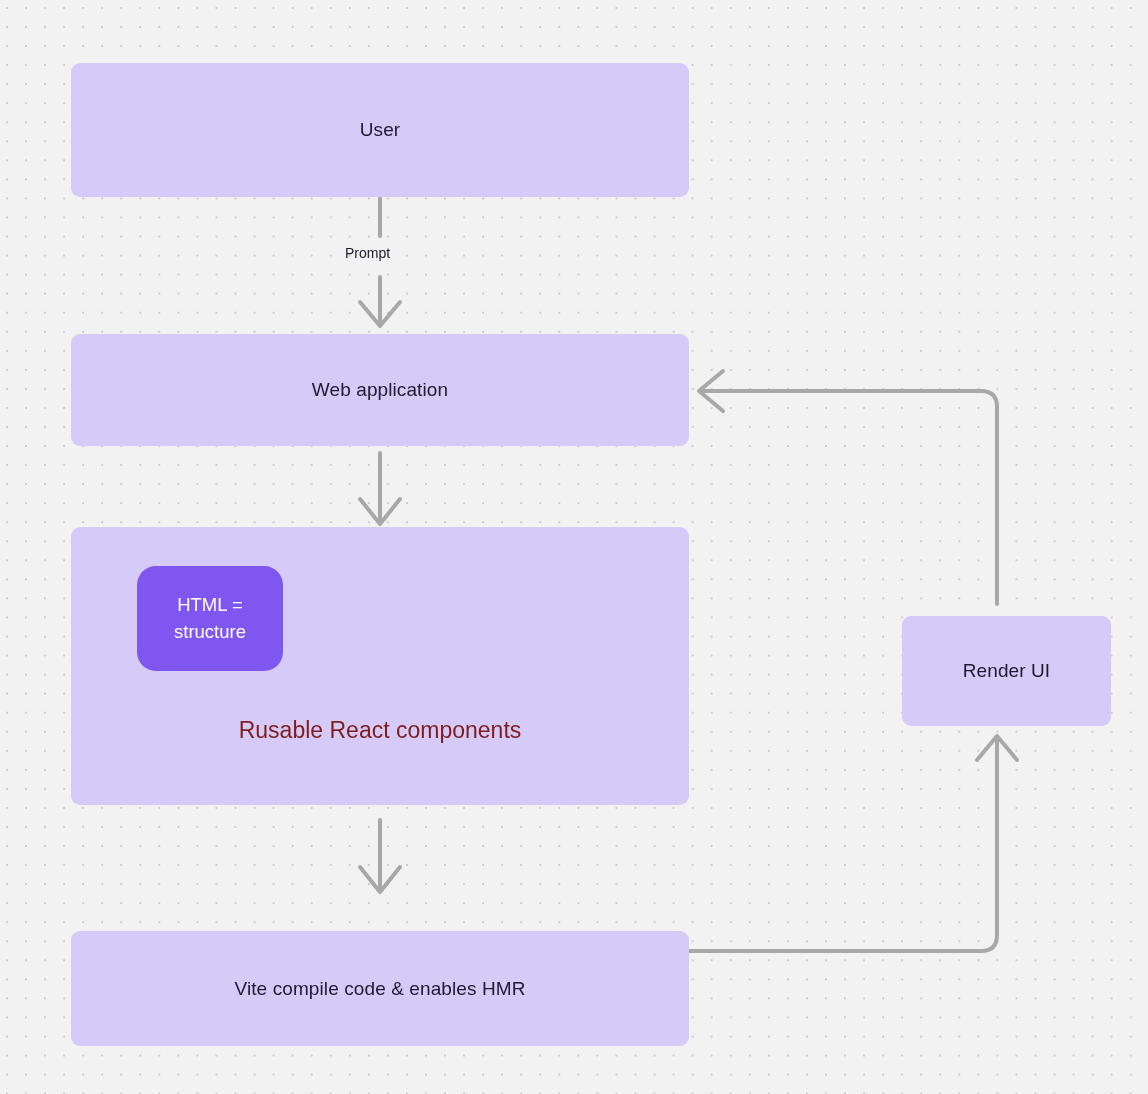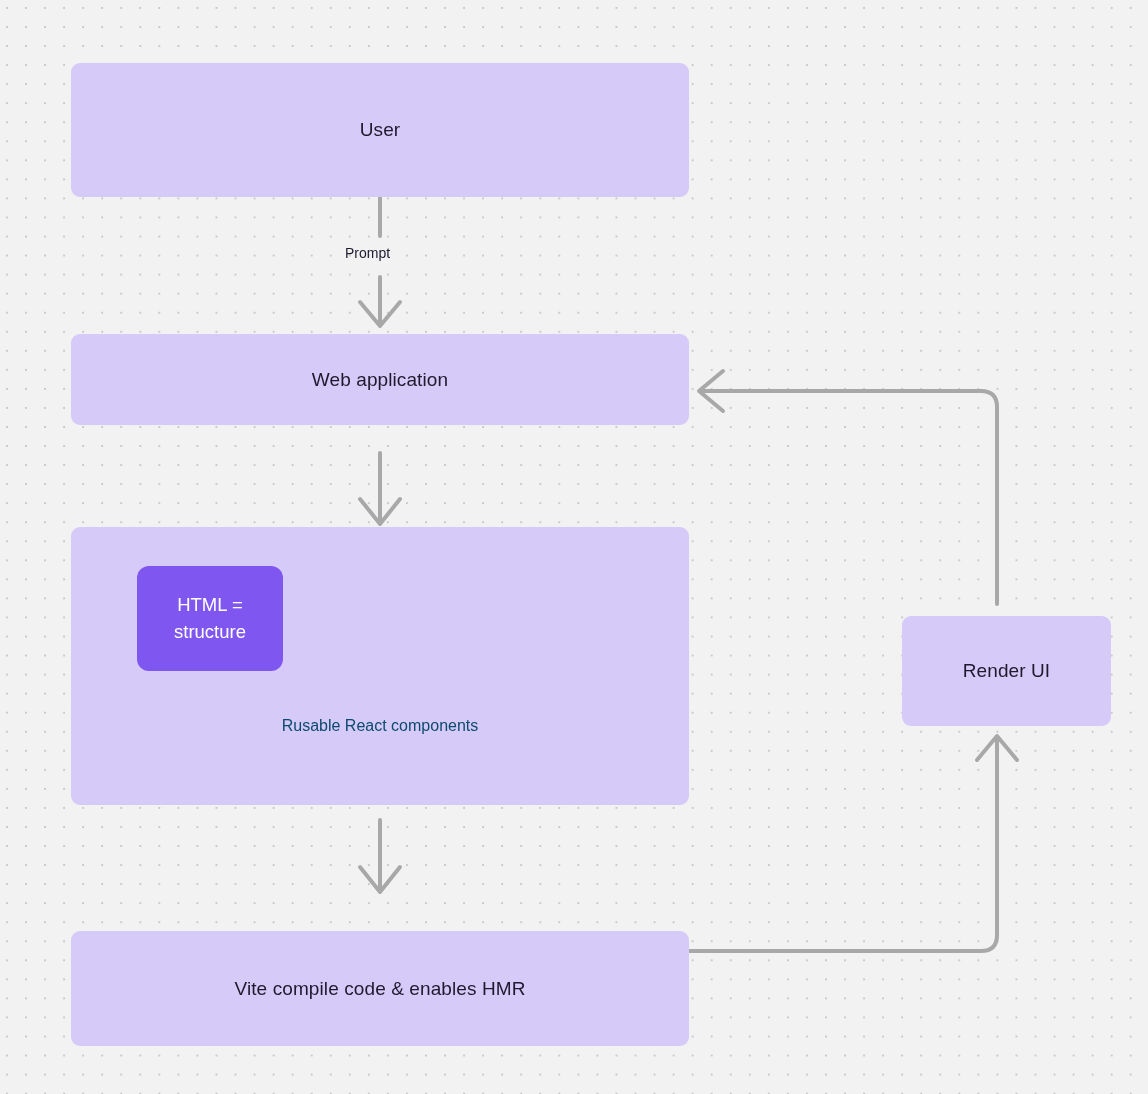--- a/index.html
+++ b/index.html
@@ -52,61 +52,61 @@
   .node-label {
     font-size: 19px;
     line-height: 1.34;
     letter-spacing: 0.1px;
     color: #1f1a2e;
     white-space: pre-line;
   }
 
   
   #node-user      { left: 71px;  top: 63px;  width: 618px; height: 134px; }
-  #node-webapp    { left: 71px;  top: 334px; width: 618px; height: 91px; }
+  #node-webapp    { left: 71px;  top: 334px; width: 618px; height: 112px; }
   #node-react     { left: 71px;  top: 527px; width: 618px; height: 278px;
                     display: block; }
   #node-vite      { left: 71px;  top: 931px; width: 618px; height: 115px; }
   #node-render    { left: 902px; top: 616px; width: 209px; height: 110px; }
 
   
   .chip-row {
     position: absolute;
     left: 66px;
     top: 39px;
     width: 486px;
     display: flex;
     gap: 24px;
   }
   .chip {
     box-sizing: border-box;
     width: 146px;
     height: 105px;
-    border-radius: 12px;
+    border-radius: 19px;
     background: #7f56f0;
     display: flex;
     align-items: center;
     justify-content: center;
     text-align: center;
   }
   .chip-label {
     font-size: 18.5px;
     line-height: 1.45;
     color: #ffffff;
     white-space: pre-line;
   }
 
   .react-caption {
     position: absolute;
     left: 0;
     top: 190px;
     width: 618px;
     text-align: center;
-    font-size: 16px;
-    color: #0c4a6e;
+    font-size: 23px;
+    color: #7f1d1d;
   }
 
   
   .edge-label {
     position: absolute;
     font-size: 14px;
     color: #1f1a2e;
     background: transparent;
     white-space: nowrap;
   }

